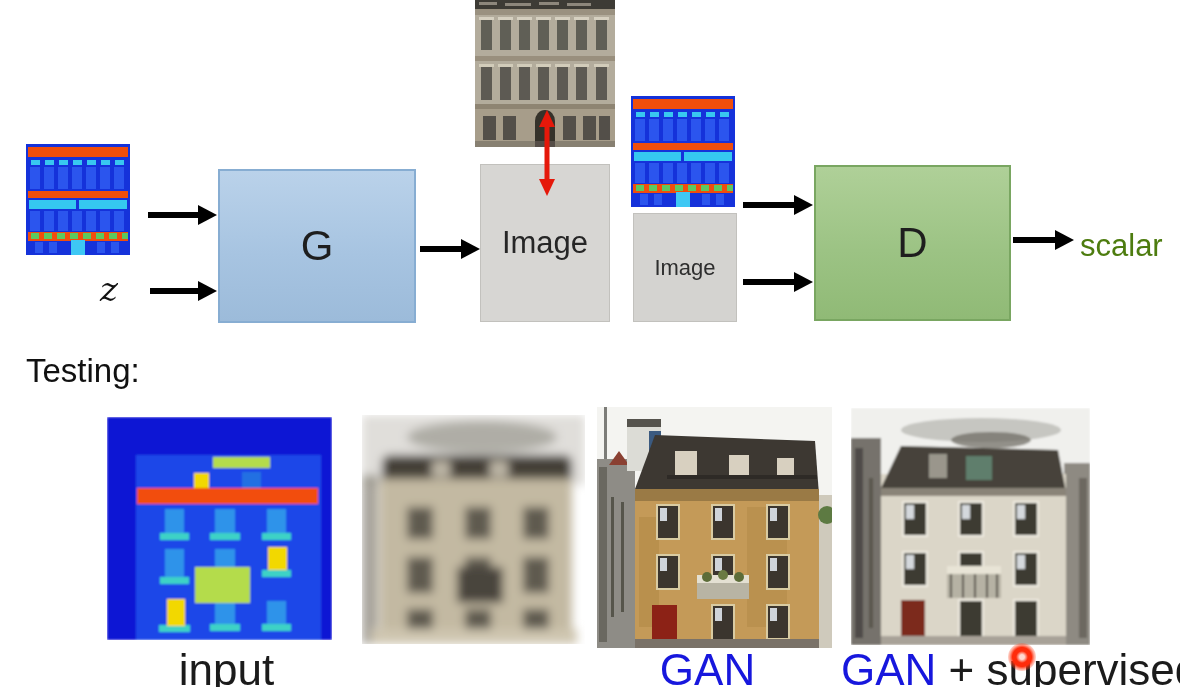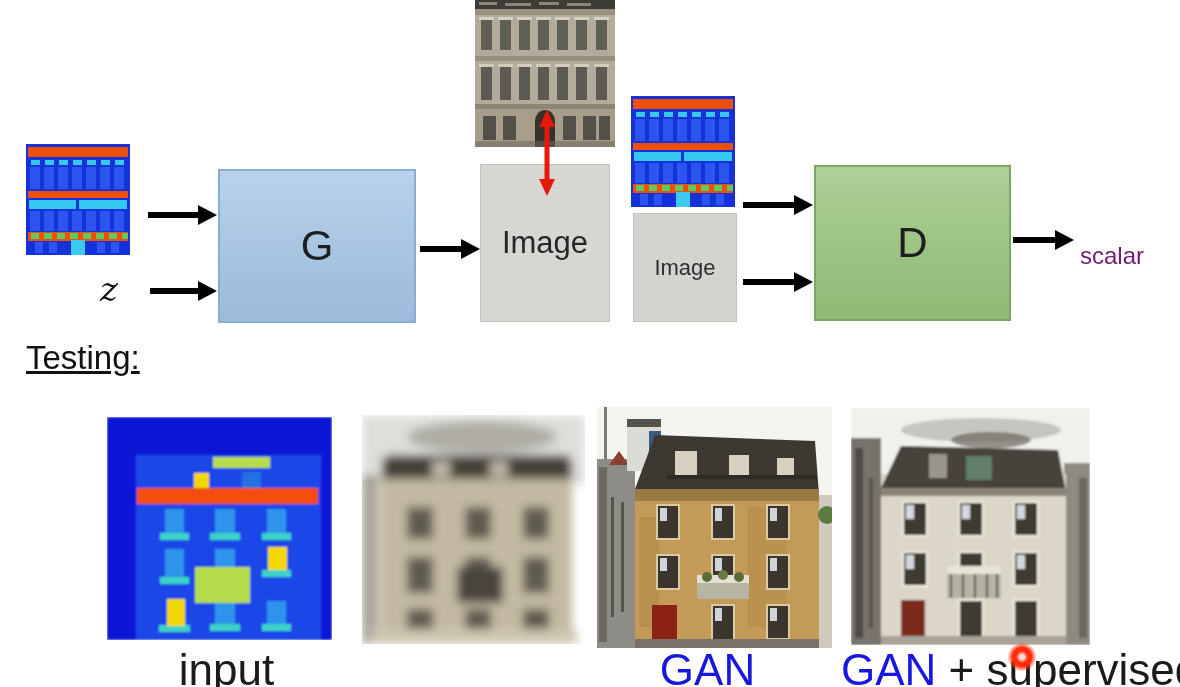--- a/index.html
+++ b/index.html
@@ -9,22 +9,22 @@
   .box{position:absolute;display:flex;align-items:center;justify-content:center;box-sizing:border-box;color:#1e1e1e;}
   .g-box{left:218px;top:169px;width:198px;height:154px;
          background:linear-gradient(180deg,#bad2ea 0%,#a7c4e1 55%,#9cbbda 100%);
          border:2px solid #87add2;font-size:42px;}
   .d-box{left:814px;top:165px;width:197px;height:156px;
          background:linear-gradient(180deg,#afd098 0%,#9cc384 55%,#90ba76 100%);
          border:2px solid #79a661;font-size:42px;}
   .img1{left:480px;top:164px;width:130px;height:158px;background:#d7d6d3;border:1px solid #c2c1bd;font-size:31px;color:#262626;}
   .img2{left:633px;top:213px;width:104px;height:109px;background:#d4d3d0;border:1px solid #c2c1bd;font-size:22px;color:#2e2e2e;}
   .z-label{position:absolute;left:100px;top:269px;font-family:"DejaVu Serif",serif;font-style:italic;font-size:34px;color:#111;}
-  .scalar-label{position:absolute;left:1080px;top:242px;font-size:24px;color:#701a75;}
-  .testing{position:absolute;left:26px;top:339px;font-size:33px;color:#111;text-decoration:underline;}
+  .scalar-label{position:absolute;left:1080px;top:228px;font-size:31px;color:#4d7c0f;}
+  .testing{position:absolute;left:26px;top:352px;font-size:33px;color:#111;}
   .cap{position:absolute;top:645px;font-size:44px;color:#1b1b1b;text-align:center;white-space:pre;}
   .cap-input{left:114px;width:225px;}
   .cap-supervised{left:362px;width:213px;}
   .cap-gan{left:597px;width:221px;color:#1717dd;}
   .cap-gansup{left:841px;width:320px;}
   .blue-word{color:#1717dd;}
   .laser{position:absolute;left:1008px;top:643px;width:28px;height:28px;border-radius:50%;
          background:radial-gradient(circle,#ffd9d2 0%,#ffd9d2 12%,#ff2c0b 30%,#ff2c0b 48%,rgba(255,60,22,0.45) 62%,rgba(255,60,22,0) 78%);
          z-index:9;}
 </style>

